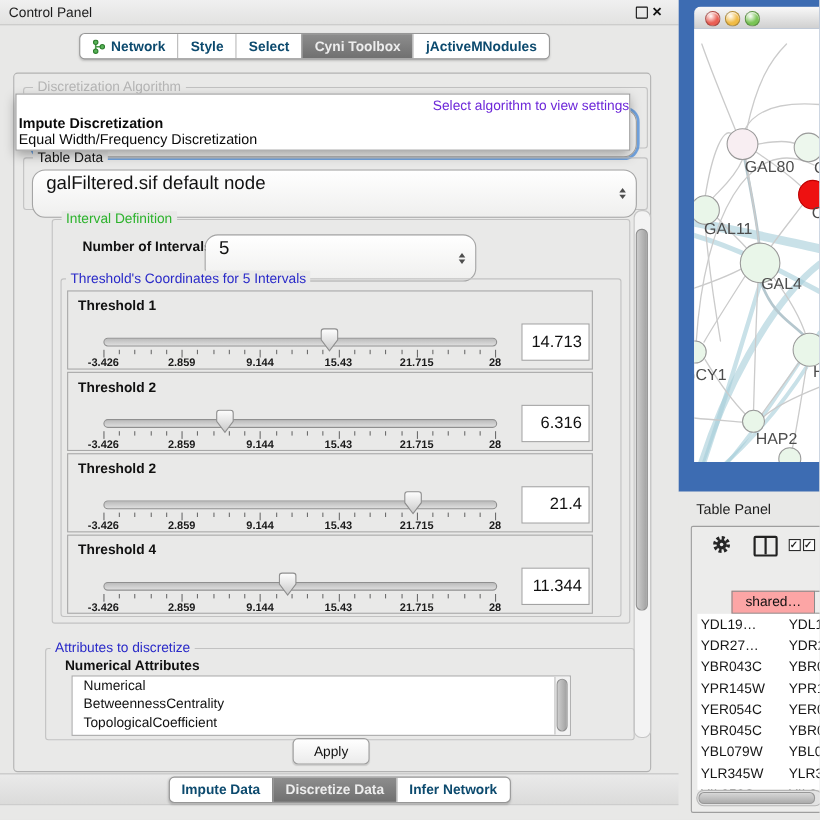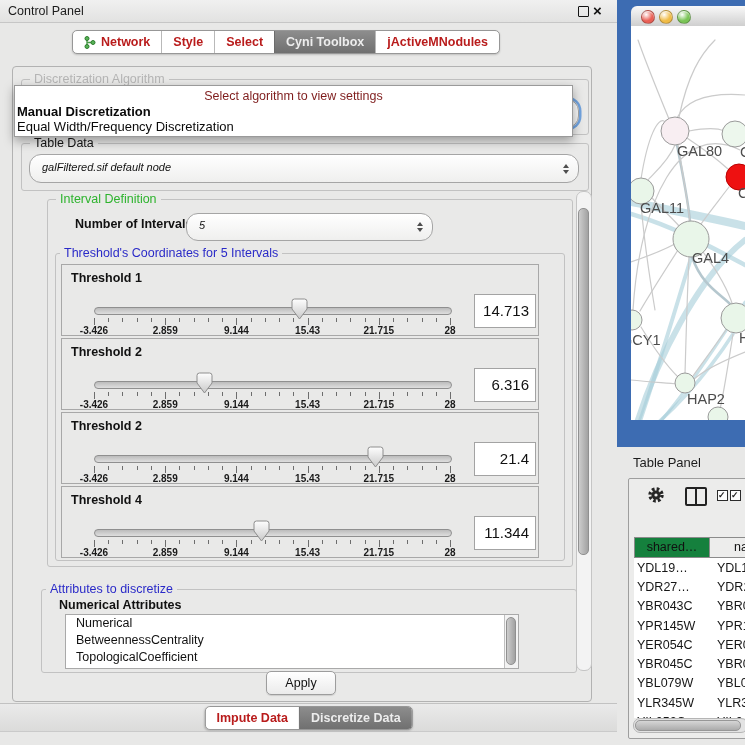--- a/index.html
+++ b/index.html
@@ -7,42 +7,42 @@
        font-family:"Liberation Sans",sans-serif;position:relative;-webkit-font-smoothing:antialiased;}
   .abs{position:absolute;}
   
   .control-panel{position:absolute;left:0;top:0;width:617px;height:745px;background:#e8e8e7;}
   .cp-titlebar{position:absolute;left:0;top:0;width:617px;height:22px;background:linear-gradient(#f0f0f0,#e2e2e1);border-bottom:1px solid #c6c6c6;}
   .cp-title{position:absolute;left:8px;top:0;line-height:22px;font-size:12.5px;color:#1c1c1c;}
   .float-icon{position:absolute;left:578px;top:6px;width:9px;height:9px;border:1.5px solid #141414;border-radius:1px;}
   .close-icon{position:absolute;left:593px;top:1px;font-size:15px;font-weight:bold;color:#111;line-height:20px;}
   
   .seg{display:flex;border:1px solid #979797;border-radius:5px;background:#fff;height:22px;box-shadow:0 1px 2px rgba(0,0,0,.18);overflow:hidden;}
-  .seg-item{padding:0 11px;line-height:22px;font-size:12.5px;color:#b91c1c;border-left:1px solid #b9b9b9;display:flex;align-items:center;gap:5px;white-space:nowrap;font-weight:600;}
+  .seg-item{padding:0 11px;line-height:22px;font-size:12.5px;color:#0c4a6e;border-left:1px solid #b9b9b9;display:flex;align-items:center;gap:5px;white-space:nowrap;font-weight:600;}
   .seg-item:first-child{border-left:none;}
   .seg-item.sel{background:linear-gradient(#8d8d8d,#707070);color:#ededed;border-left-color:#6c6c6c;}
   .cp-tabs{position:absolute;left:72px;top:30px;}
   .bottom-strip{position:absolute;left:0;top:703px;width:617px;height:27px;background:linear-gradient(#eaeaea,#dbdbda);border-top:1px solid #c2c2c2;border-bottom:1px solid #cacaca;}
   .bottom-tabs{position:absolute;left:50%;top:2px;transform:translateX(-50%);}
   
   .cp-content{position:absolute;left:12px;top:66px;width:578px;height:634px;background:#e9e9e8;border:1px solid #b2b2b2;border-radius:4px;}
   .group{position:absolute;border:1px solid #c2c2c2;border-radius:3px;}
   .group-label{position:absolute;font-size:12.5px;background:#e9e9e8;padding:0 4px;white-space:nowrap;z-index:2;}
   .lab-gray{color:#b5b5b5;}
   .lab-green{color:#2db32d;}
   .lab-blue{color:#2a2ac8;}
   .lab-black{color:#141414;}
-  .combo{position:absolute;background:linear-gradient(#ffffff,#efefee);border:1px solid #a5a5a5;border-radius:12px;font-size:11px;color:#111;padding:0 26px 3px 12px;white-space:nowrap;overflow:hidden;font-style:italic;}
+  .combo{position:absolute;background:linear-gradient(#ffffff,#efefee);border:1px solid #a5a5a5;border-radius:12px;font-size:17px;color:#111;padding:0 26px 18px 12px;white-space:nowrap;overflow:hidden;}
   .combo .spin{position:absolute;right:9px;top:50%;transform:translateY(-50%);display:flex;flex-direction:column;gap:2px;}
   .tri-up{width:0;height:0;border-left:3.5px solid transparent;border-right:3.5px solid transparent;border-bottom:4.5px solid #4e4e4e;}
   .tri-down{width:0;height:0;border-left:3.5px solid transparent;border-right:3.5px solid transparent;border-top:4.5px solid #4e4e4e;}
   .focus-ring{box-shadow:0 0 0 2.5px rgba(92,151,221,.85);}
   
   .popup{position:absolute;left:1px;top:18px;width:557px;height:50px;background:#fff;border:1px solid #9a9a9a;box-shadow:0 4px 10px rgba(0,0,0,.35);z-index:60;}
-  .popup-hint{position:absolute;left:0;top:3px;width:100%;text-align:center;font-size:12.5px;color:#7f1d1d;}
+  .popup-hint{position:absolute;left:0;top:3px;width:100%;text-align:right;font-size:12.5px;color:#6d28d9;}
   .popup-item{position:absolute;left:2px;font-size:13px;color:#0a0a0a;white-space:nowrap;}
   
   .th-panel{position:absolute;left:48px;width:476px;height:70px;border:1px solid #a8a8a8;background:#e9e9e8;}
   .th-label{position:absolute;left:9px;top:6px;font-size:12.5px;font-weight:bold;color:#111;}
   .th-track{position:absolute;left:32px;top:42px;width:356px;height:6px;border:1px solid #8f8f8f;border-radius:4px;background:linear-gradient(#bcbcbc,#dedede);}
   .th-handle{position:absolute;top:33px;z-index:3;}
   .tick{position:absolute;width:1px;background:#6d6d6d;top:53px;}
   .tick.minor{height:4px;}
   .tick.major{height:7px;}
   .tick-label{position:absolute;top:60px;transform:translateX(-50%);font-size:10px;font-weight:bold;color:#1a1a1a;white-space:nowrap;}
@@ -60,21 +60,21 @@
   .nw-canvas{position:absolute;left:14px;top:26px;width:114px;height:394px;background:#fff;overflow:hidden;}
   
   .table-panel{position:absolute;left:617px;top:447px;width:128px;height:298px;background:#e8e8e7;}
   .tp-title{position:absolute;left:16px;top:8px;font-size:13px;color:#1c1c1c;}
   .tp-inner{position:absolute;left:11px;top:31px;width:120px;height:259px;background:#ececeb;border:1px solid #9e9e9e;border-radius:2px;overflow:hidden;}
   .col-icon{position:absolute;left:56px;top:8px;width:18px;height:15px;border:2px solid #222;border-radius:2px;}
   .col-icon:after{content:"";position:absolute;left:50%;top:0;width:2px;height:100%;background:#222;transform:translateX(-50%);}
   .chk{display:inline-block;width:9px;height:9px;border:1.5px solid #2b2b2b;background:#fdfdfd;font-size:9px;line-height:8px;color:#222;font-weight:bold;margin-right:2px;vertical-align:top;}
   .thead{position:absolute;left:5px;top:58px;height:21px;display:flex;}
   .hcell{border:1px solid #8b8b8b;font-size:12.5px;color:#111;text-align:center;line-height:19px;overflow:hidden;white-space:nowrap;}
-  .hcell1{width:74px;background:#15803d;}
+  .hcell1{width:74px;background:#fca5a5;margin-left:31px;}
   .hcell2{width:60px;background:#ededec;border-left:none;}
   .tbody{position:absolute;left:5px;top:79px;width:136px;height:160px;background:#fff;overflow:hidden;}
   .trow{display:flex;height:19.3px;align-items:center;}
   .tcell{font-size:12.5px;color:#161616;white-space:nowrap;overflow:hidden;}
   .tc1{width:76px;padding-left:3px;}
   .tc2{padding-left:4px;}
   .hscroll{position:absolute;left:4px;top:239px;width:113px;height:13px;background:#e3e3e3;border:1px solid #b5b5b5;border-radius:7px;}
   .hthumb{position:absolute;left:1px;top:1px;width:104px;height:9px;border-radius:5px;background:linear-gradient(#d6d6d6,#ababab);border:1px solid #979797;}
 </style>
 </head>
@@ -128,21 +128,21 @@
     </div>
     <div class="combo focus-ring" style="left:16px;top:32px;width:510px;height:24px;line-height:24px;">
       <span class="spin">
           <span class="tri-up"></span>
           <span class="tri-down"></span>
         </span>
     </div>
 
     <div class="popup">
       <div class="popup-hint">Select algorithm to view settings</div>
-      <div class="popup-item" style="top:18px;font-weight:bold;">Manual Discretization</div>
+      <div class="popup-item" style="top:18px;font-weight:bold;">Impute Discretization</div>
       <div class="popup-item" style="top:33px;">Equal Width/Frequency Discretization</div>
     </div>
 
     <div class="group" style="left:8px;top:76px;width:566px;height:46px;">
       <span class="group-label lab-black" style="left:8px;top:-8px;">Table Data</span>
     </div>
     <div class="combo" style="left:16px;top:87px;width:510px;height:24px;line-height:24px;">
       <span>galFiltered.sif default node</span>
       <span class="spin">
           <span class="tri-up"></span>
@@ -350,20 +350,23 @@
     <div class="apply-btn">Apply</div>
   </div>
 
   <div class="bottom-strip">
     <div class="bottom-tabs seg" id="bottom-tabs">
         <div class="seg-item">
           <span>Impute Data</span>
         </div>
         <div class="seg-item sel">
           <span>Discretize Data</span>
+        </div>
+        <div class="seg-item">
+          <span>Infer Network</span>
         </div>
       </div>
   </div>
 </div>
 
 <div class="net-window">
   <div class="nw-titlebar">
     <span class="light" style="left: 10px; background: radial-gradient(circle at 35% 30%, rgb(255, 255, 255) 0%, rgb(234, 95, 85) 55%);"></span>
     <span class="light" style="left: 28px; background: radial-gradient(circle at 35% 30%, rgb(255, 255, 255) 0%, rgb(240, 187, 69) 55%);"></span>
     <span class="light" style="left: 46px; background: radial-gradient(circle at 35% 30%, rgb(255, 255, 255) 0%, rgb(121, 196, 85) 55%);"></span>

